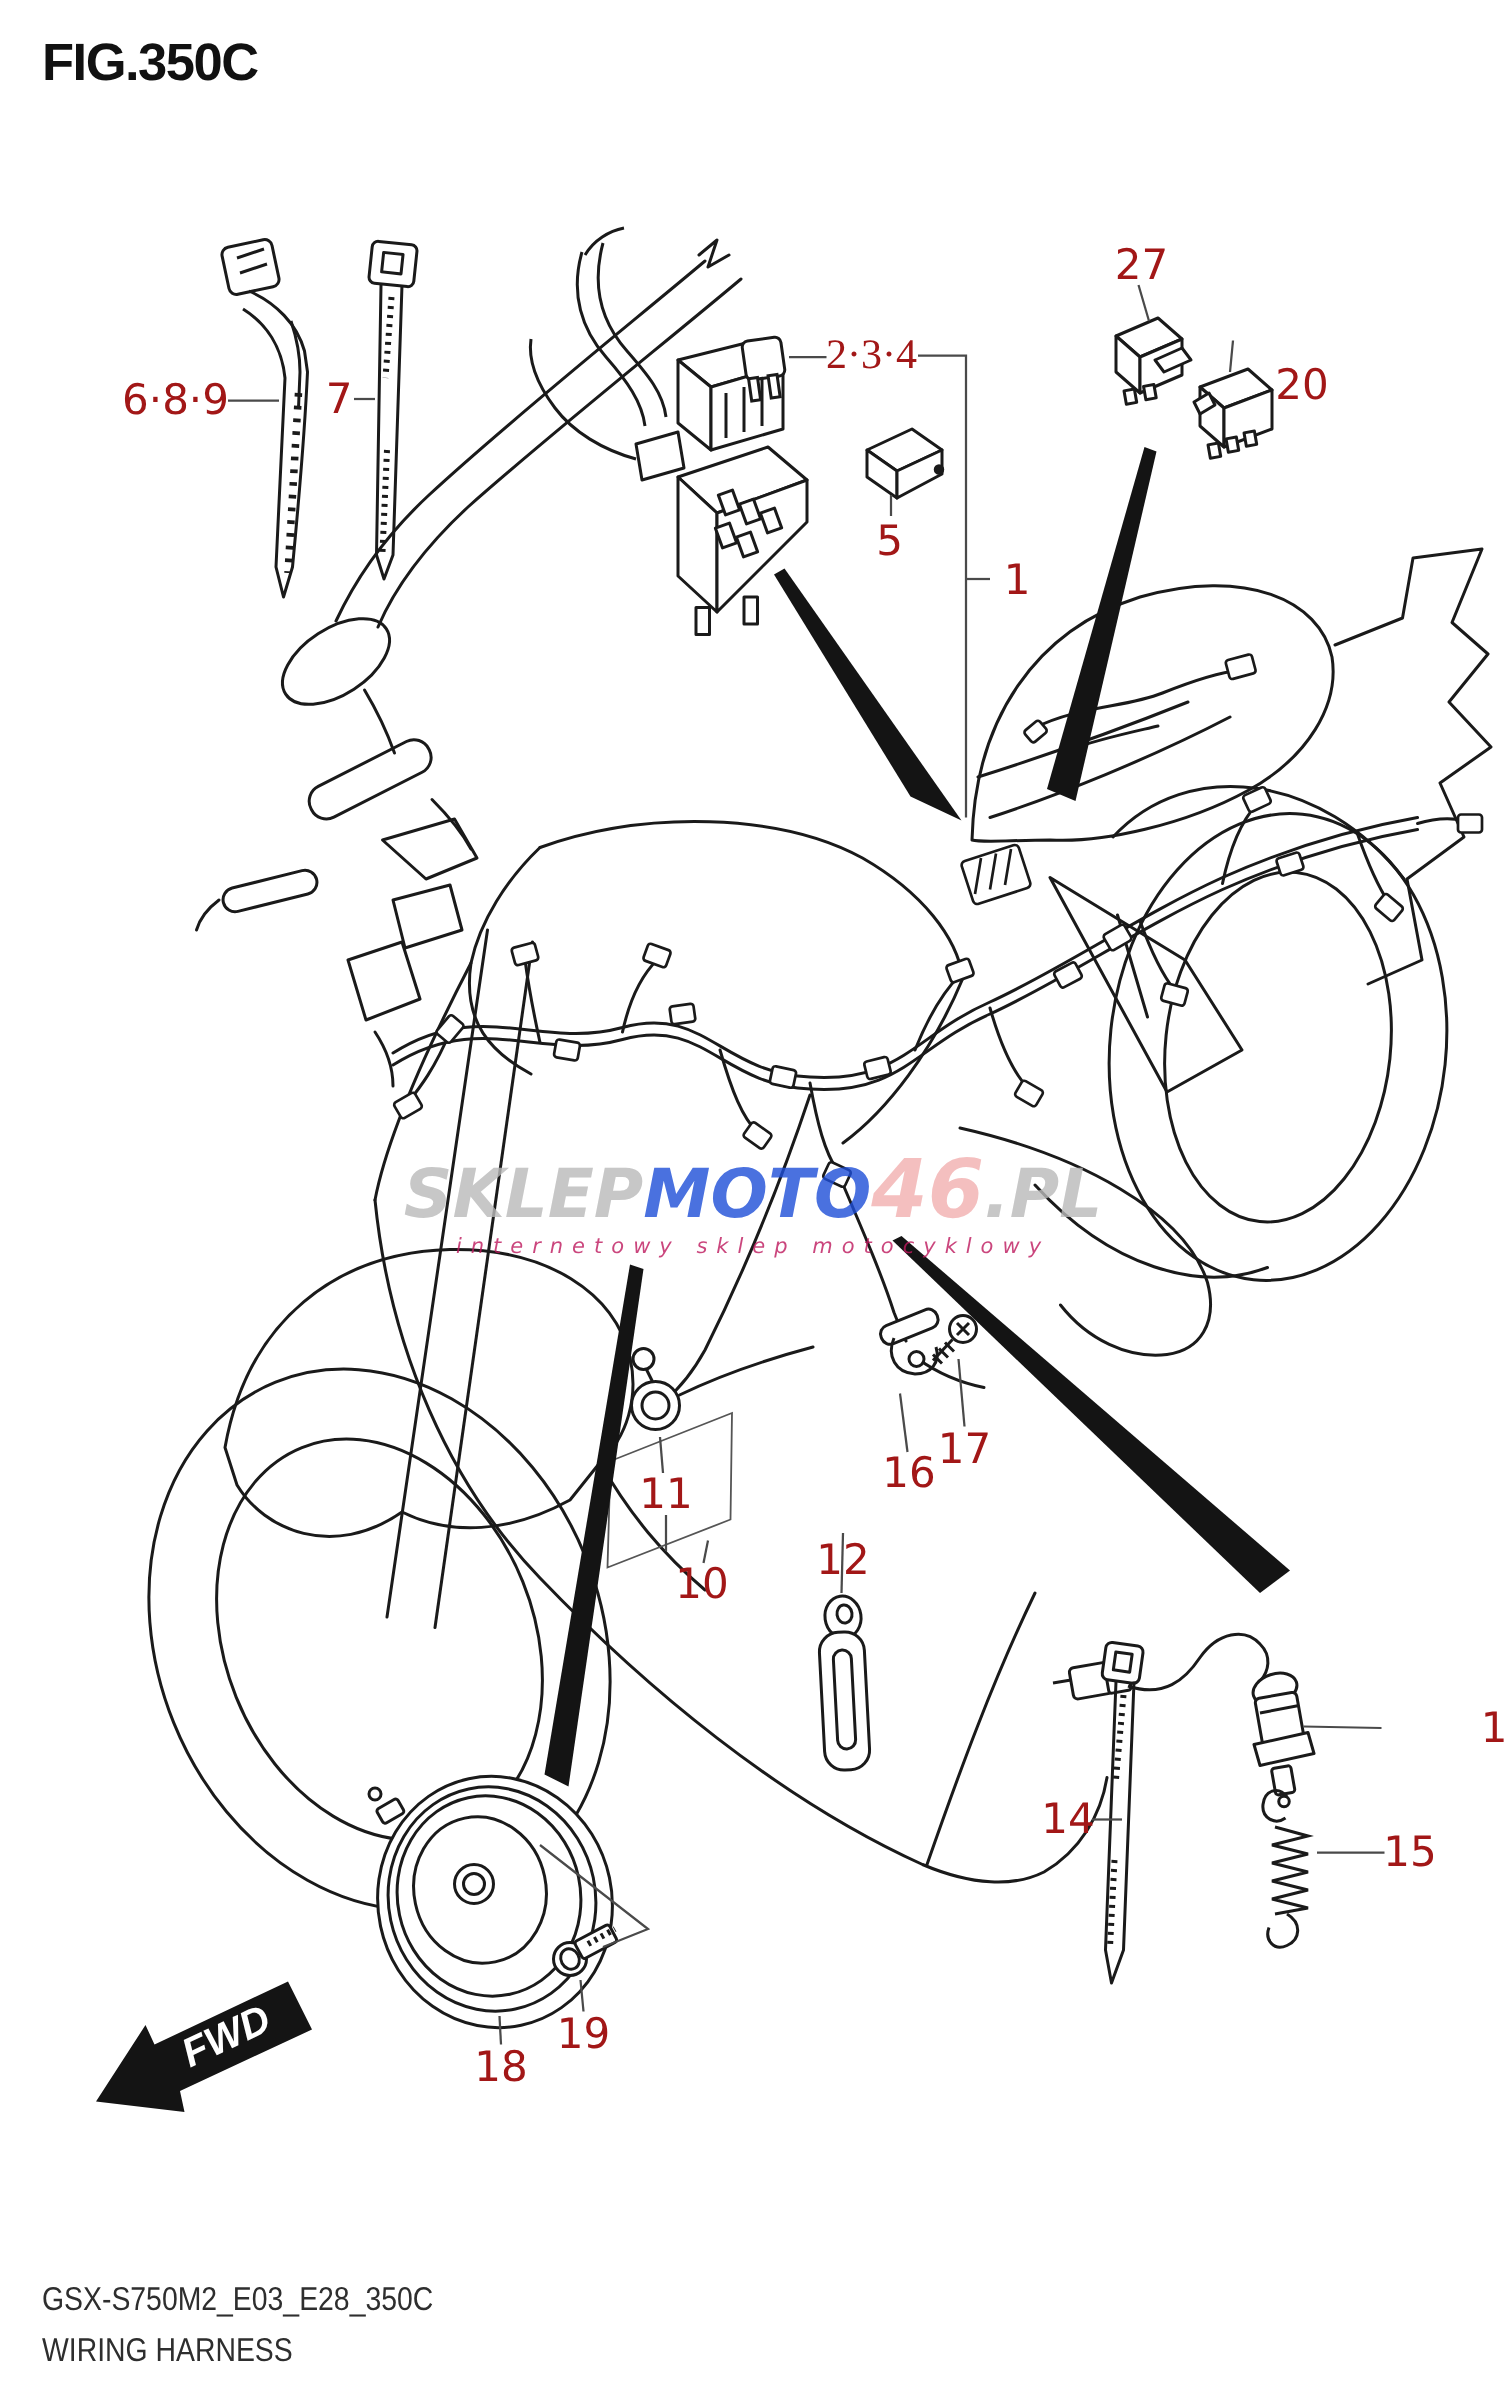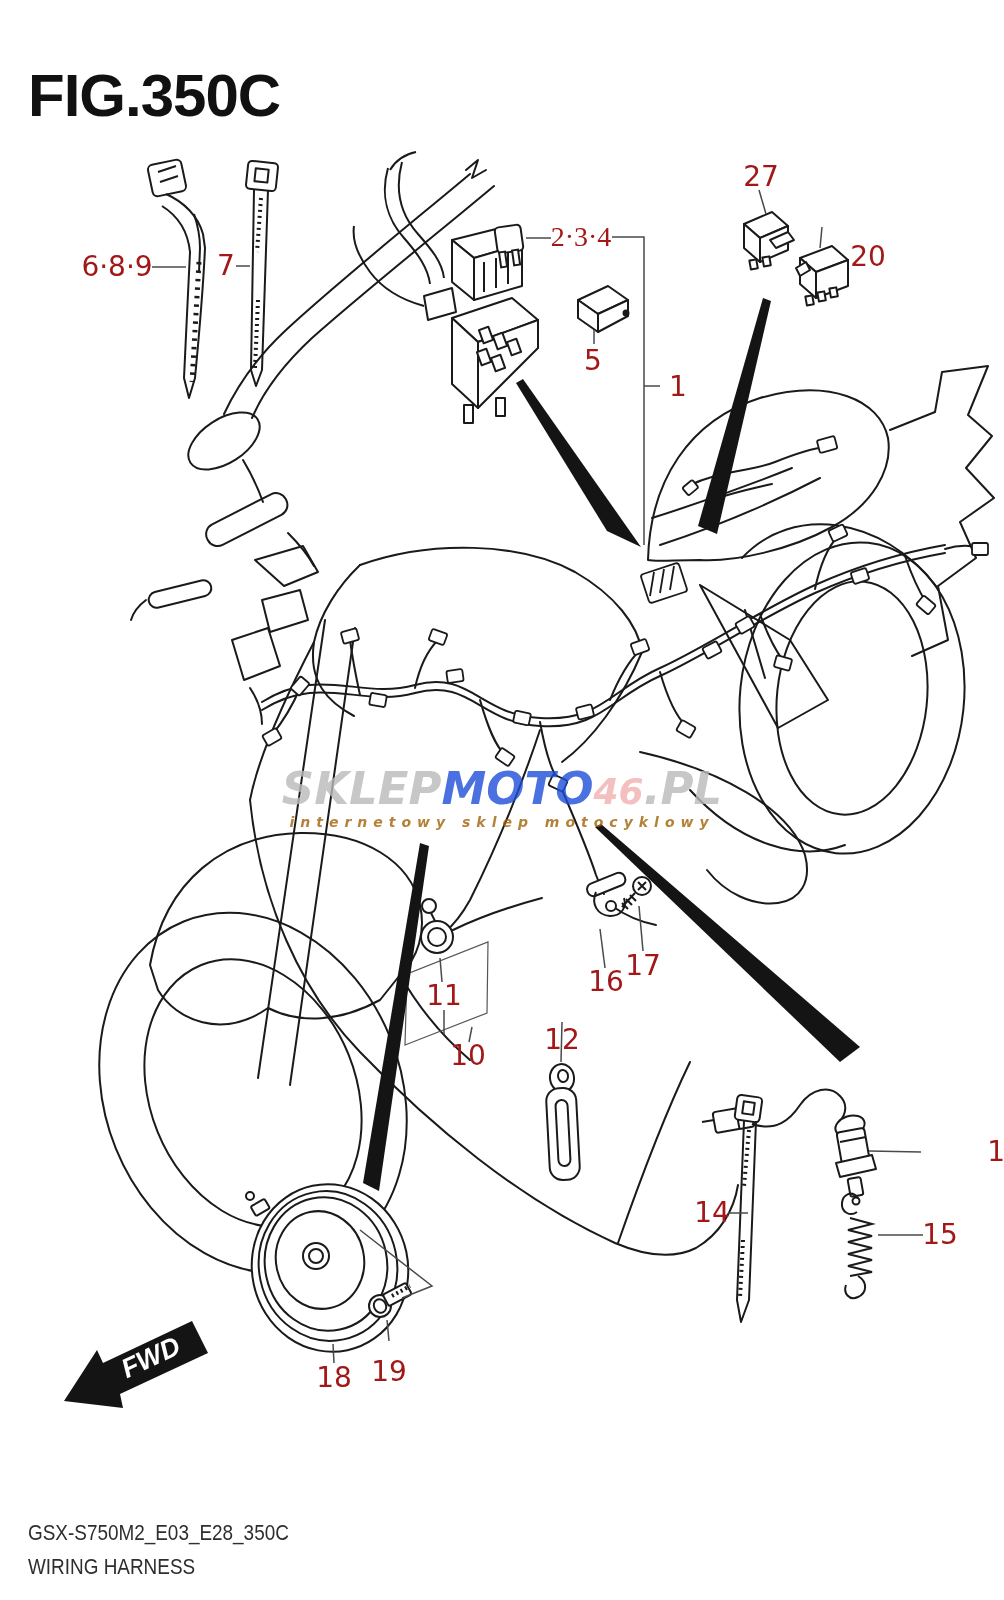--- a/index.html
+++ b/index.html
@@ -3,43 +3,43 @@
 <meta charset="utf-8">
 <style>
   html,body{margin:0;padding:0;background:#888;}
   .stage{
     position:relative;width:1004px;height:1600px;background:#ffffff;
     font-family:"Liberation Sans",sans-serif;overflow:hidden;margin:0 auto;
   }
   .fig-title{
     position:absolute;left:28px;top:22px;
     font-family:"Liberation Sans",sans-serif;font-weight:bold;
-    font-size:60px;letter-spacing:-1px;color:#111;margin-top:39px;
+    font-size:35px;letter-spacing:-1px;color:#111;
   }
   svg.diagram{position:absolute;left:0;top:0;width:1004px;height:1600px;}
   .plabel{
     position:absolute;transform:translate(-50%,-50%);
     font-family:"DejaVu Sans","Liberation Sans",sans-serif;
     font-size:28px;color:#a21717;white-space:nowrap;line-height:1;
   }
   .watermark{
     position:absolute;left:0;right:0;top:766px;text-align:center;
     opacity:.8;pointer-events:none;
   }
   .wm-main{
     font-family:"DejaVu Sans",sans-serif;font-style:italic;font-weight:800;
     font-size:45px;line-height:1;letter-spacing:0;
   }
   .wm-main .wm-sklep{color:#bababa;}
   .wm-main .wm-moto{color:#1d4ed8;}
-  .wm-main .wm-46{color:#f2b0b0;font-size:36px;text-shadow:0 0 2px #fff;}
+  .wm-main .wm-46{color:#f2b0b0;font-size:54px;text-shadow:0 0 2px #fff;}
   .wm-main .wm-pl{color:#bababa;}
   .wm-sub{
     margin-top:3px;font-family:"DejaVu Sans",sans-serif;font-style:italic;
-    font-weight:bold;font-size:14px;letter-spacing:6px;color:#a16207;
+    font-weight:normal;font-size:14px;letter-spacing:6px;color:#be185d;
   }
   .footer{
     position:absolute;left:28px;top:1516px;color:#2e2e2e;
     font-family:"Liberation Sans",sans-serif;font-size:22px;line-height:1.55;
     transform:scaleX(.86);transform-origin:left top;letter-spacing:0;
   }
 </style>
 </head>
 <body>
 
@@ -373,20 +373,20 @@
   <div class="plabel" style="left:868px;top:213px;margin-top:44px;">20</div>
   <div class="plabel" style="left:444px;top:996px;">11</div>
   <div class="plabel" style="left:468px;top:1056px;">10</div>
   <div class="plabel" style="left:562px;top:1008px;margin-top:32px;">12</div>
   <div class="plabel" style="left:606px;top:982px;">16</div>
   <div class="plabel" style="left:643px;top:966px;">17</div>
   <div class="plabel" style="left:981px;top:1152px;margin-left:24px;">13</div>
   <div class="plabel" style="left:712px;top:1213px;">14</div>
   <div class="plabel" style="left:940px;top:1235px;">15</div>
   <div class="plabel" style="left:334px;top:1378px;">18</div>
-  <div class="plabel" style="left:389px;top:1356px;margin-top:16px;">19</div>
+  <div class="plabel" style="left:389px;top:1356px;">19</div>
 
   <div class="footer">
     <div>GSX-S750M2_E03_E28_350C</div>
     <div>WIRING HARNESS</div>
   </div>
 
 </div>
 
 </body></html>

